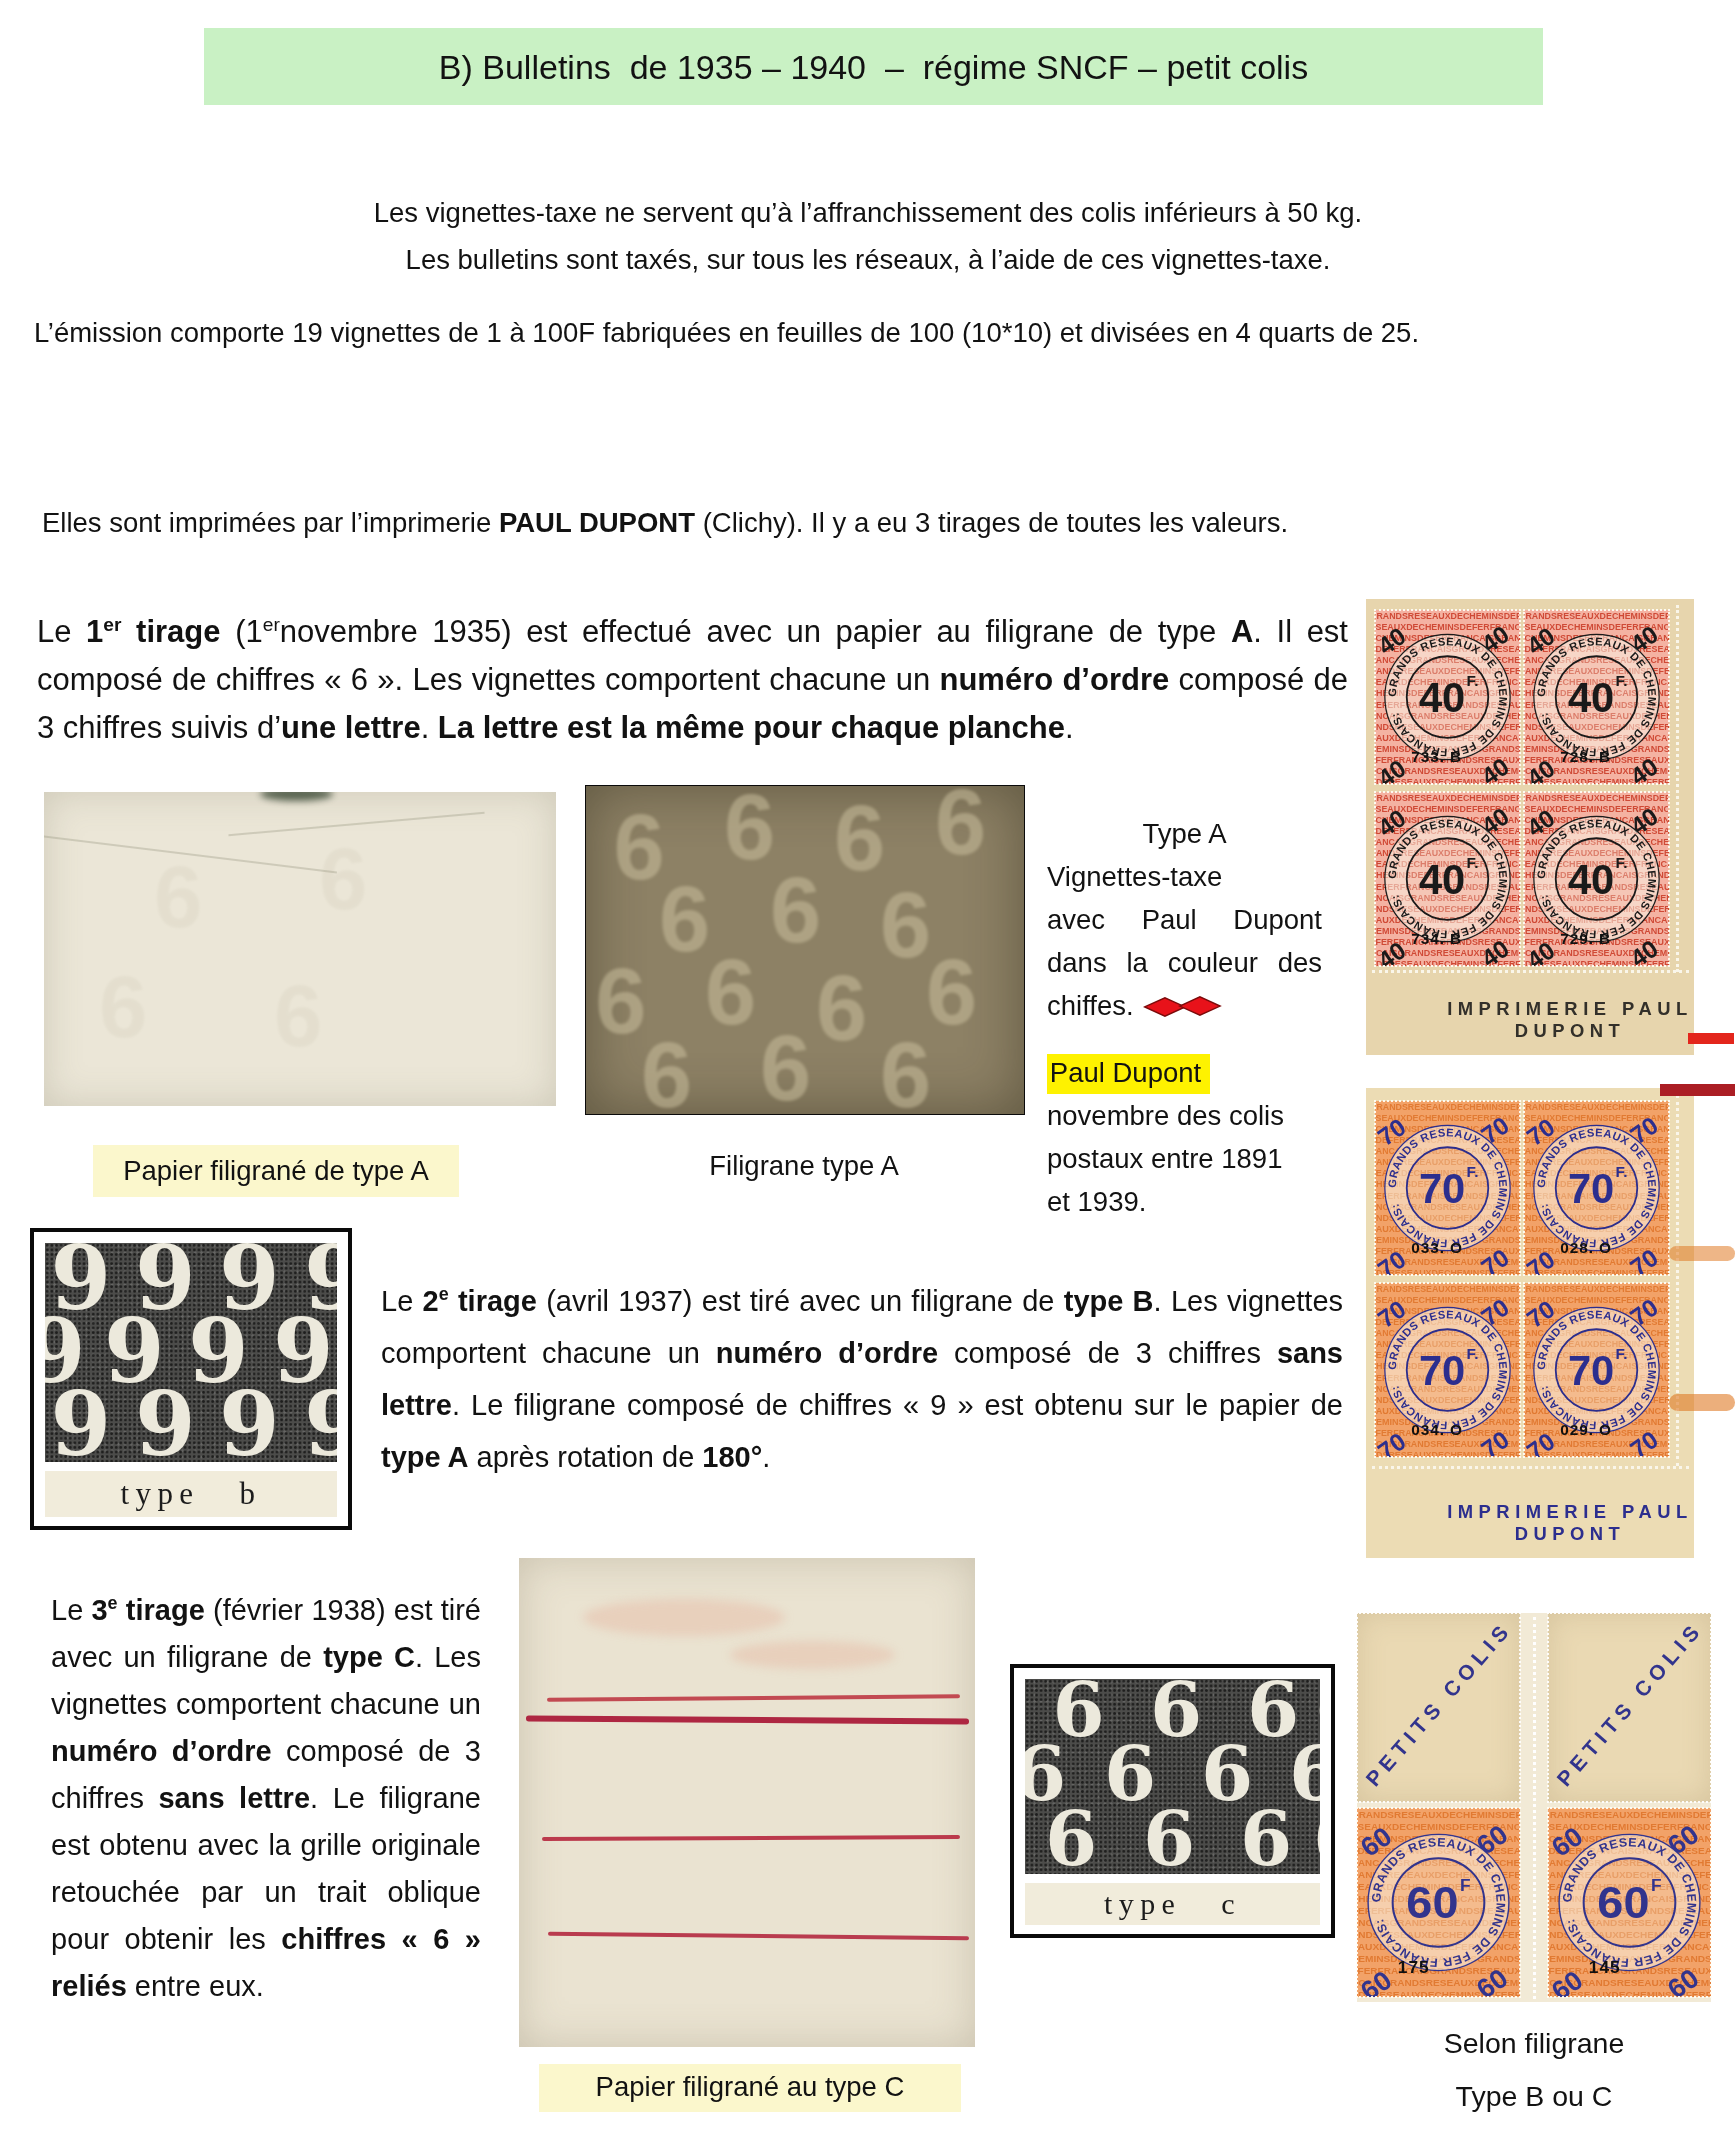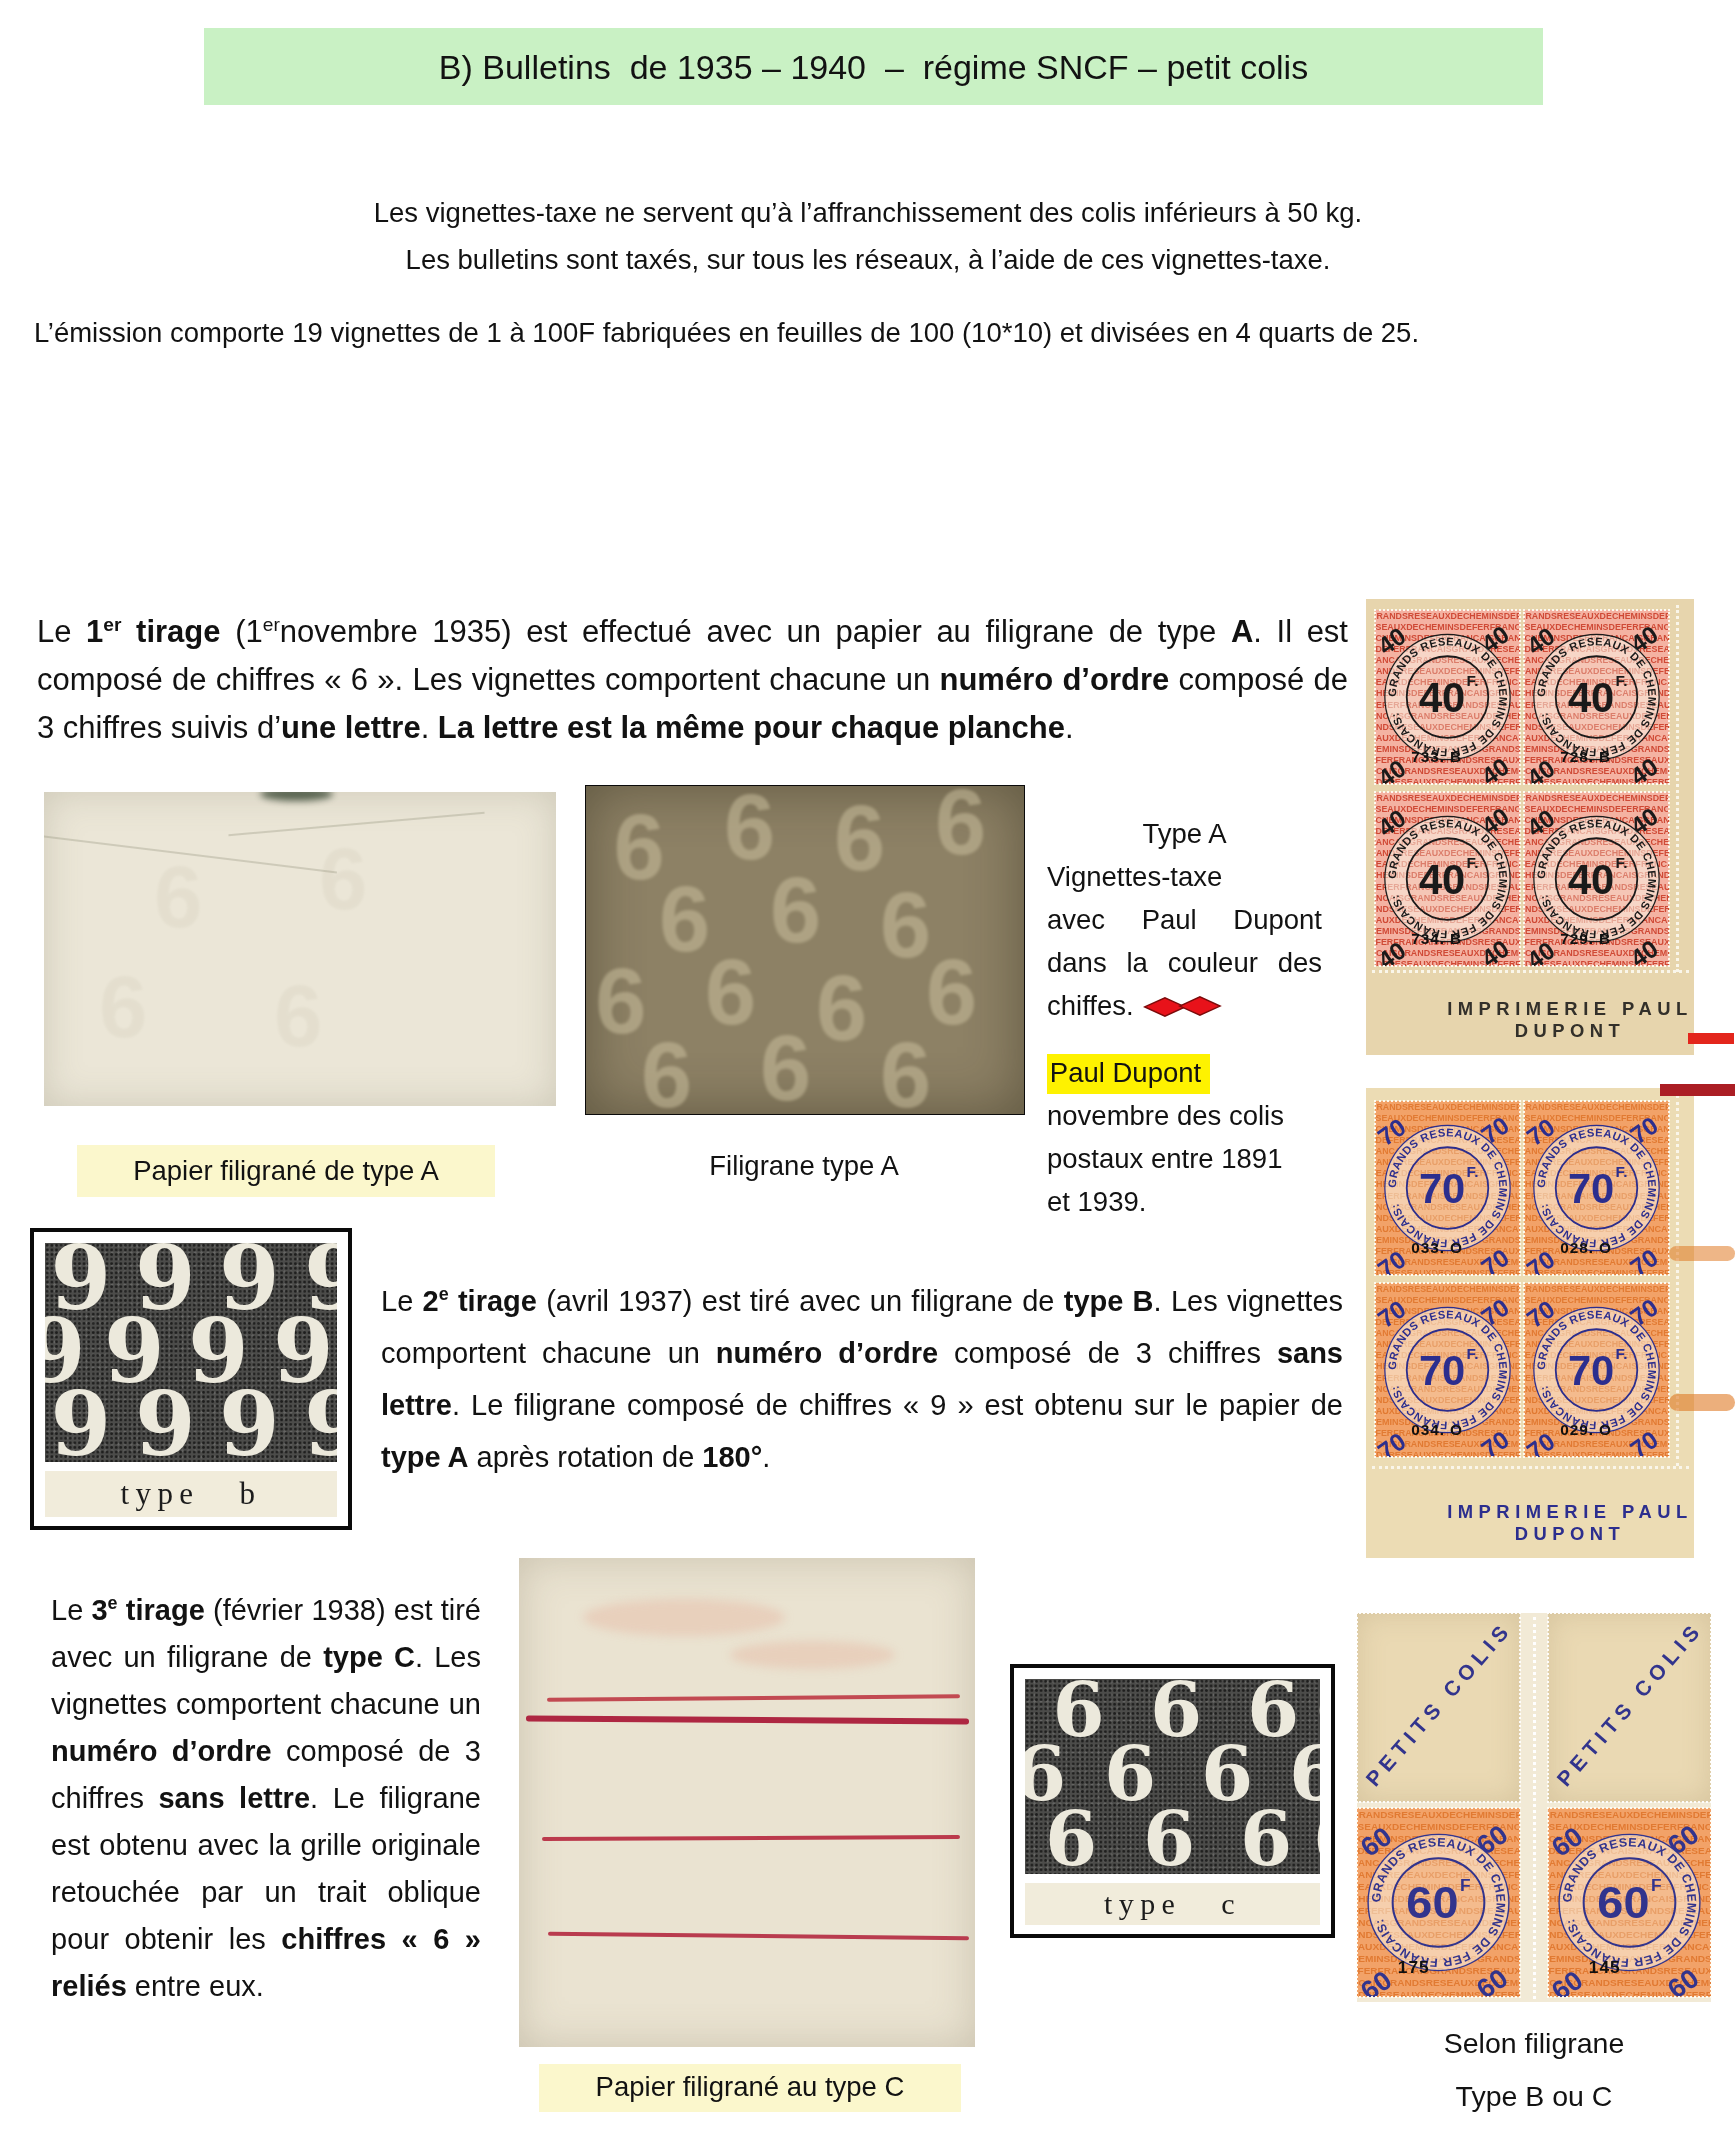--- a/index.html
+++ b/index.html
@@ -14,21 +14,21 @@
   #em{left:34px;top:317px;font-size:27.5px;}
   .para{text-align:justify;}
   #pValeurs{left:42px;top:387px;width:1370px;font-size:27.5px;line-height:49px;}
   #pImpr{left:42px;top:507px;font-size:27.5px;}
   #pT1{left:37px;top:608px;width:1311px;font-size:31px;line-height:48px;}
   #pT2{left:381px;top:1275px;width:962px;font-size:29px;line-height:52px;}
   #pT3{left:51px;top:1587px;width:430px;font-size:29px;line-height:47px;}
   sup{font-size:0.62em;line-height:0;}
   .hl{background:#fef200;padding:2.8px 9.2px 5.5px 2.8px;}
   .capY{background:#fbf7cc;font-size:27.5px;text-align:center;}
-  #capPapA{left:77px;top:1145px;width:418px;height:52px;line-height:52px;}
+  #capPapA{left:93px;top:1145px;width:366px;height:52px;line-height:52px;}
   #capFilA{left:585px;top:1150px;width:438px;text-align:center;font-size:27.5px;}
   #capPapC{left:539px;top:2064px;width:422px;height:48px;line-height:46px;}
   #capBC{left:1341px;top:2017px;width:386px;text-align:center;font-size:28.5px;line-height:53px;}
   
   #imgPapA{left:44px;top:792px;width:512px;height:314px;background:#ebe6d7;
            box-shadow:inset 0 0 37px rgba(120,115,90,.25);overflow:hidden;}
   #imgPapA .smudge{position:absolute;left:216px;top:-5.5px;width:73px;height:14.7px;background:#30402c;
                    border-radius:50%;filter:blur(3.7px);opacity:.75;}
   #imgPapA .cr{position:absolute;height:1.8px;background:rgba(140,140,115,.30);}
   .ghost6{position:absolute;font-weight:bold;color:#8d8165;opacity:.07;font-size:87px;filter:blur(0.9px);}
@@ -83,20 +83,21 @@
 <body>
 
 <div id="page">
 
   <div id="hGreen" class="abs hdr">B) Bulletins  de 1935 – 1940  –  régime SNCF – petit colis</div>
 
   <div id="l1" class="abs cline">Les vignettes-taxe ne servent qu’à l’affranchissement des colis inférieurs à 50 kg.</div>
   <div id="l2" class="abs cline">Les bulletins sont taxés, sur tous les réseaux, à l’aide de ces vignettes-taxe.</div>
   <div id="em" class="abs">L’émission comporte 19 vignettes de 1 à 100F fabriquées en feuilles de 100 (10*10) et divisées en 4 quarts de 25.</div>
 
+  <div id="pImpr" class="abs"><span>Elles sont imprimées par l’imprimerie </span><span style="font-weight: bold;">PAUL DUPONT</span><span> (Clichy). Il y a eu 3 tirages de toutes les valeurs.</span></div>
   <div id="pT1" class="abs para"><span>Le </span><span style="font-weight: bold;">1</span><sup style="font-weight: bold;">er</sup><span style="font-weight: bold;"> tirage</span><span> (1</span><sup>er</sup><span>novembre 1935) est effectué avec un papier au filigrane de type </span><span style="font-weight: bold;">A</span><span>. Il est composé de chiffres « 6 ». Les vignettes comportent chacune un </span><span style="font-weight: bold;">numéro d’ordre</span><span> composé de 3 chiffres suivis d’</span><span style="font-weight: bold;">une lettre</span><span>. </span><span style="font-weight: bold;">La lettre est la même pour chaque planche</span><span>.</span></div>
 
   <div id="imgPapA" class="abs">
     <div class="smudge"></div>
     <div class="cr" style="left:-9.2px;top:61px;width:303px;transform:rotate(7deg);"></div>
     <div class="cr" style="left:184px;top:31px;width:257px;transform:rotate(-5deg);"></div>
     <span class="ghost6" style="left:110px;top:55px;">6</span>
     <span class="ghost6" style="left:275px;top:37px;">6</span>
     <span class="ghost6" style="left:55px;top:165px;">6</span>
     <span class="ghost6" style="left:230px;top:174px;">6</span>

